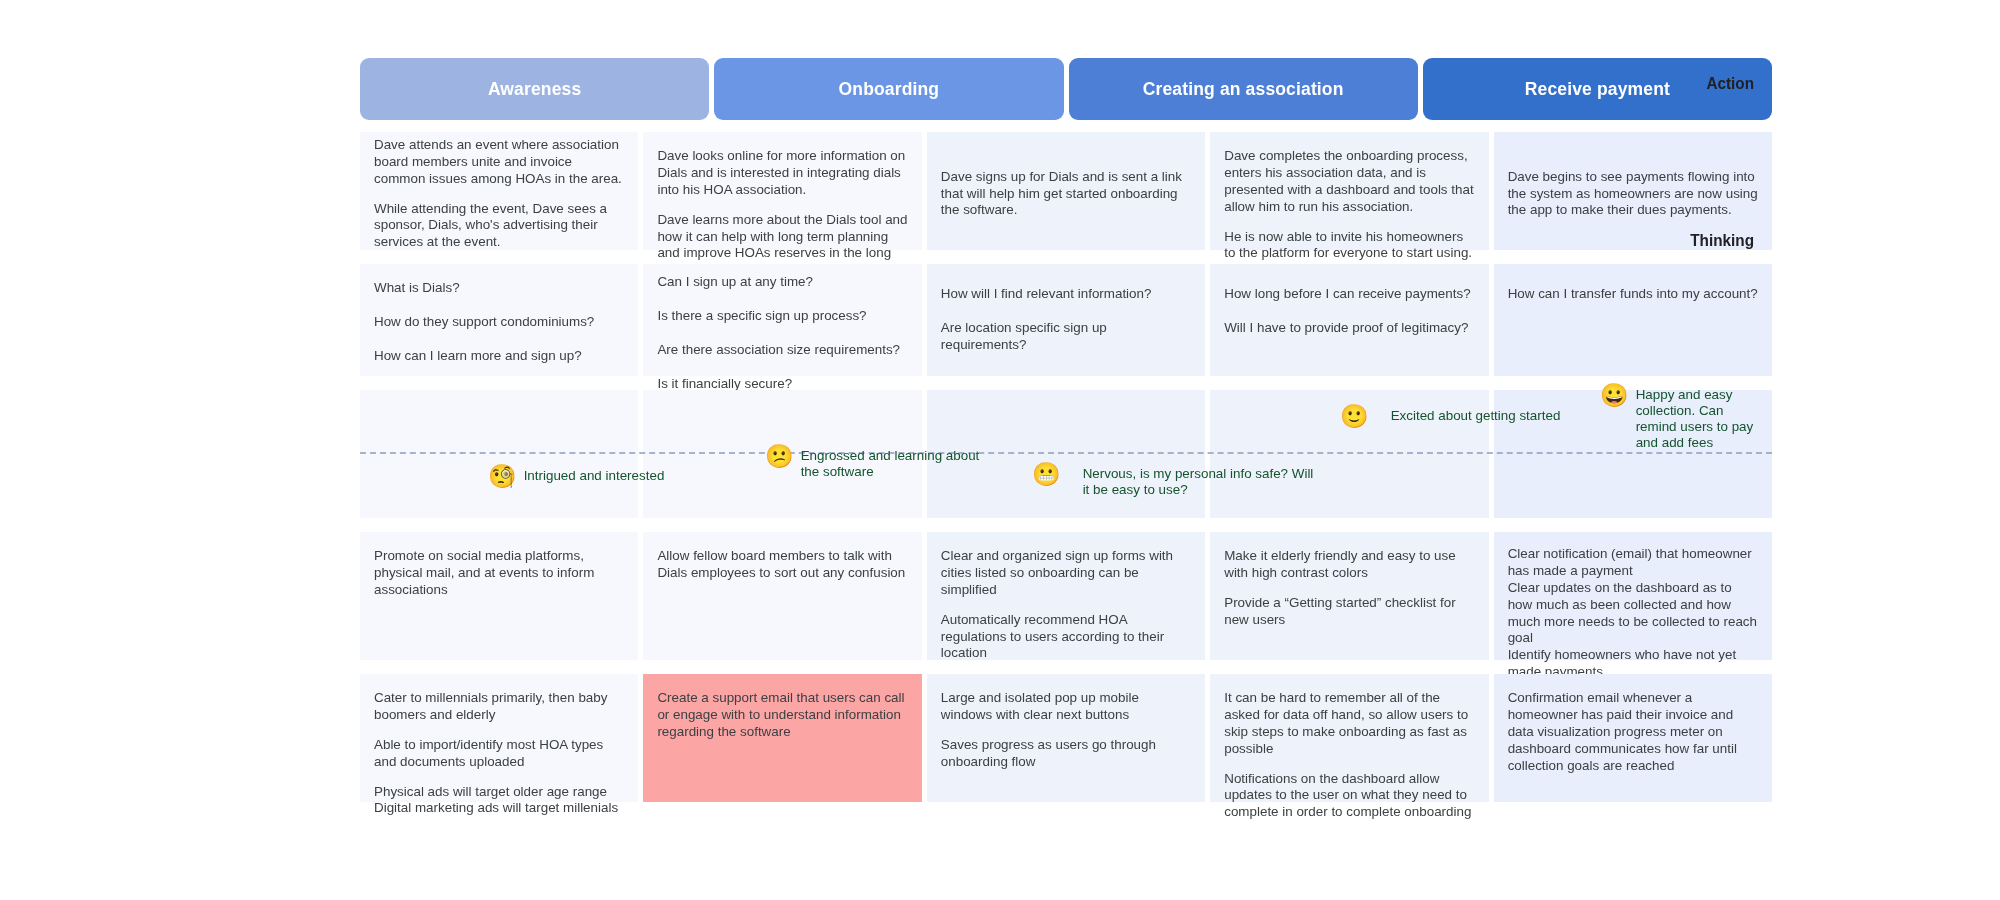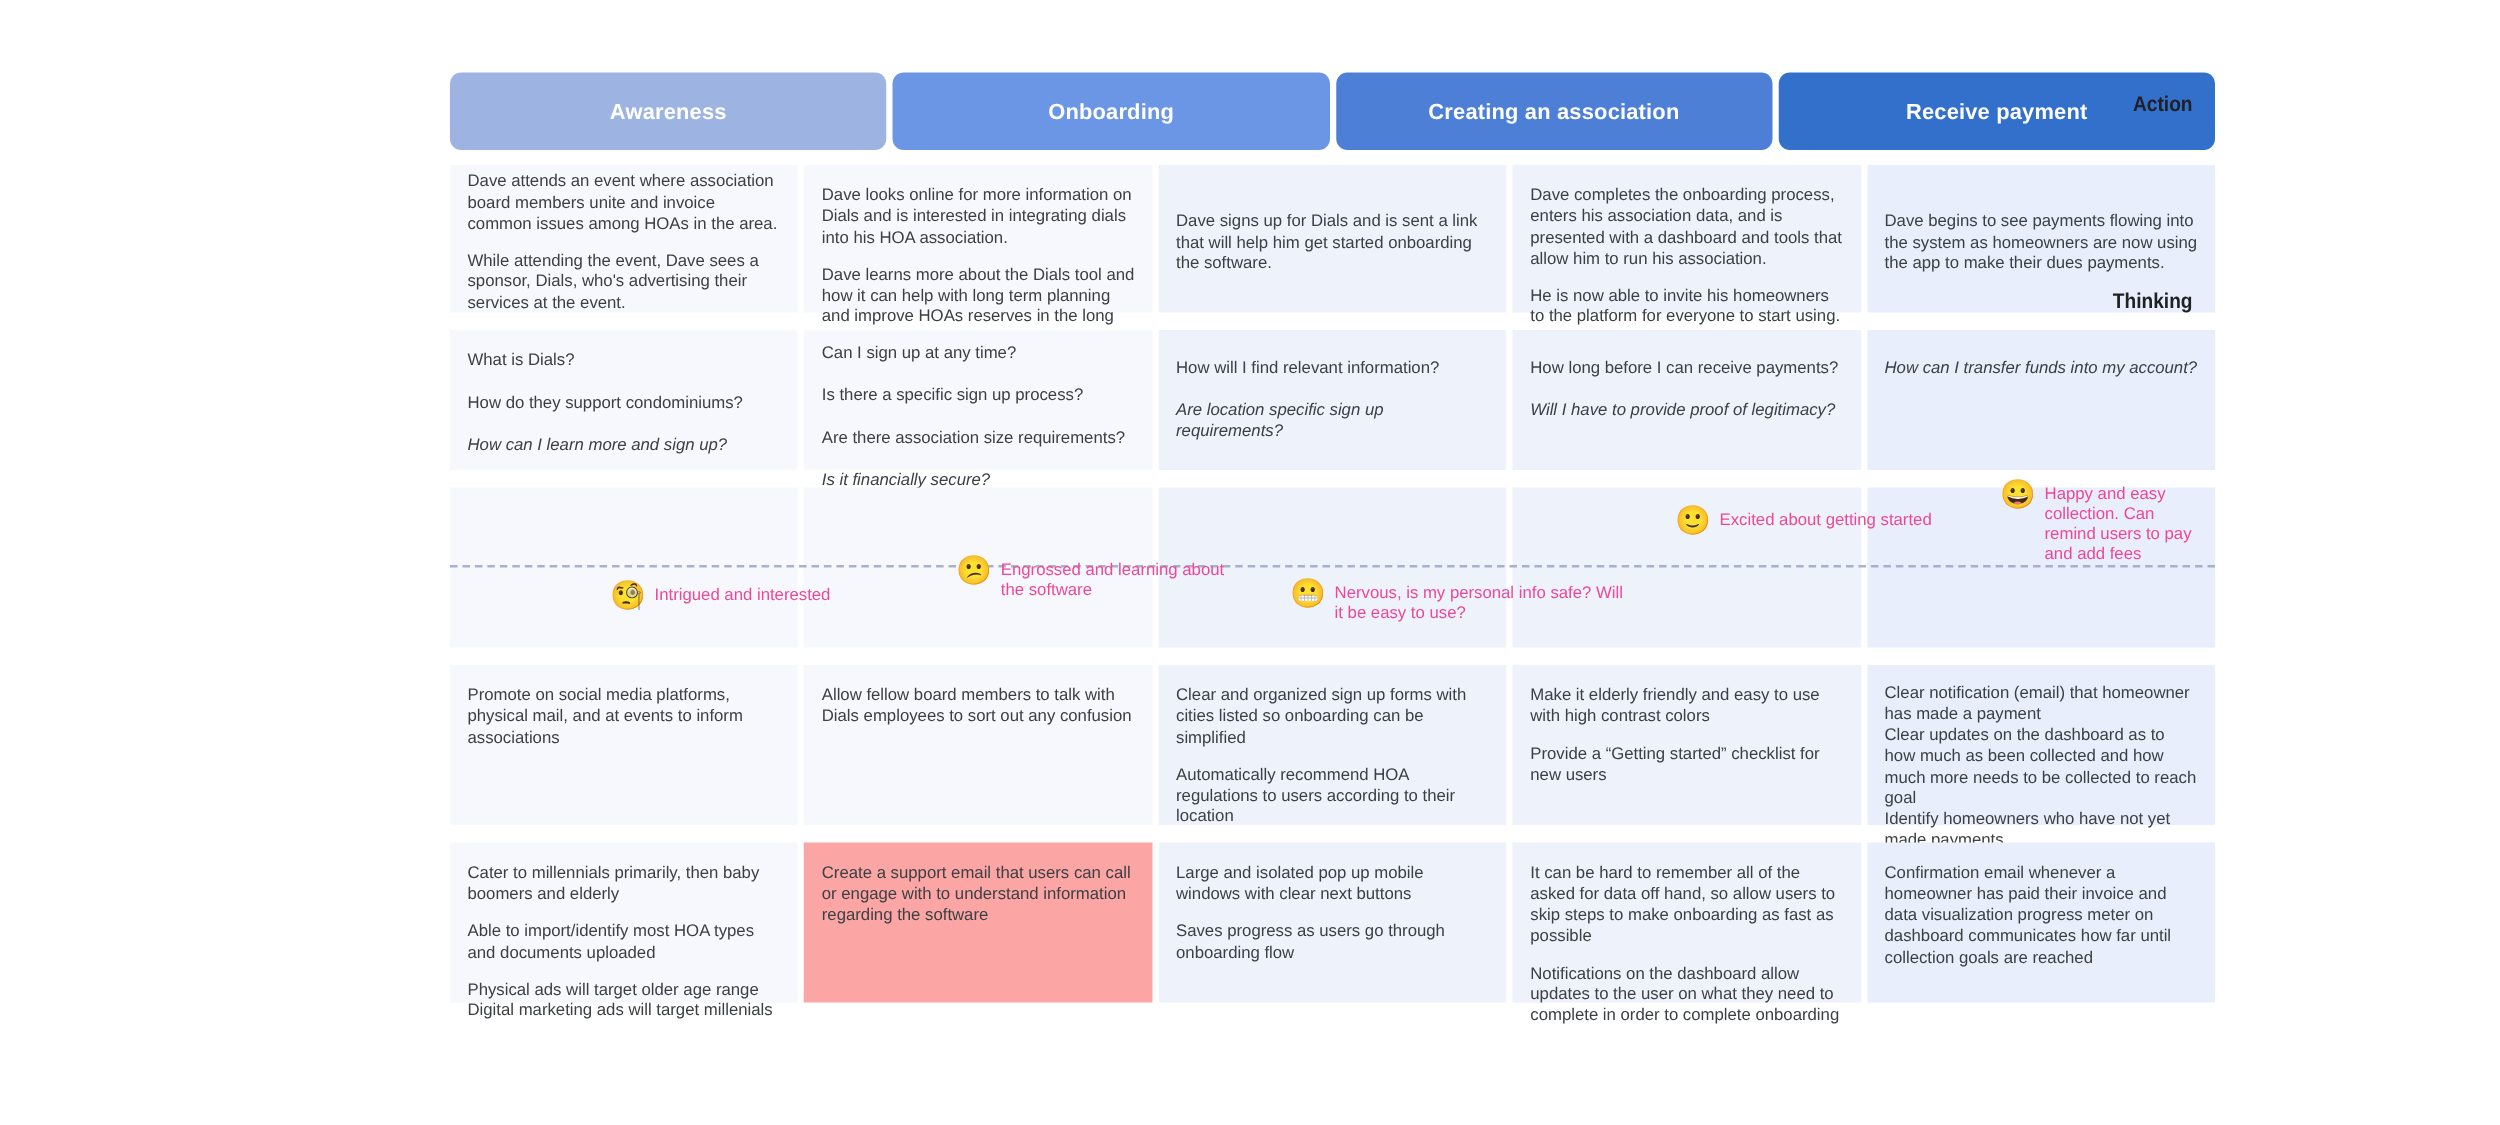--- a/index.html
+++ b/index.html
@@ -45,21 +45,21 @@
     position: relative;
     padding: 16px 14px 10px 14px;
     font-size: 13.4px;
     line-height: 1.26;
     color: #3c4043;
   }
   .cell p { margin: 0 0 13px 0; }
   .cell p:last-child { margin-bottom: 0; }
   .cell p.tight { margin-bottom: 0; }
   .cell.qa p { margin-bottom: 17px; }
-  .cell.qa p:last-child { margin-bottom: 0; font-style: italic; }
+  .cell.qa p:last-child { margin-bottom: 0; }
 
   .r-action   .cell { height: 118px; }
   .r-thinking .cell { height: 112px; }
   .r-feeling  .cell { height: 128px; padding: 0; }
   .r-opp      .cell { height: 128px; }
   .r-improve  .cell { height: 128px; }
 
   .row-gap { height: 14px; }
 
   
@@ -95,25 +95,25 @@
     display: flex;
     align-items: flex-start;
     gap: 7px;
     z-index: 2;
     white-space: nowrap;
   }
   .emo .glyph { font-size: 23px; line-height: 1; margin-top: -3px; }
   .emo .etxt {
     font-size: 13.4px;
     line-height: 1.2;
-    color: #ec4899;
+    color: #14532d;
     white-space: normal;
     max-width: 190px;
   }
-  .emo .etxt.wide { max-width: 240px; }
+  .emo .etxt.wide { max-width: 240px; margin-left: 15px; }
 </style>
 </head>
 <body>
 
 <div id="board">
 
   <div class="grid">
 
     <div class="row hdr-row">
       <div class="hdr" style="background:#9db4e3">Awareness</div>

